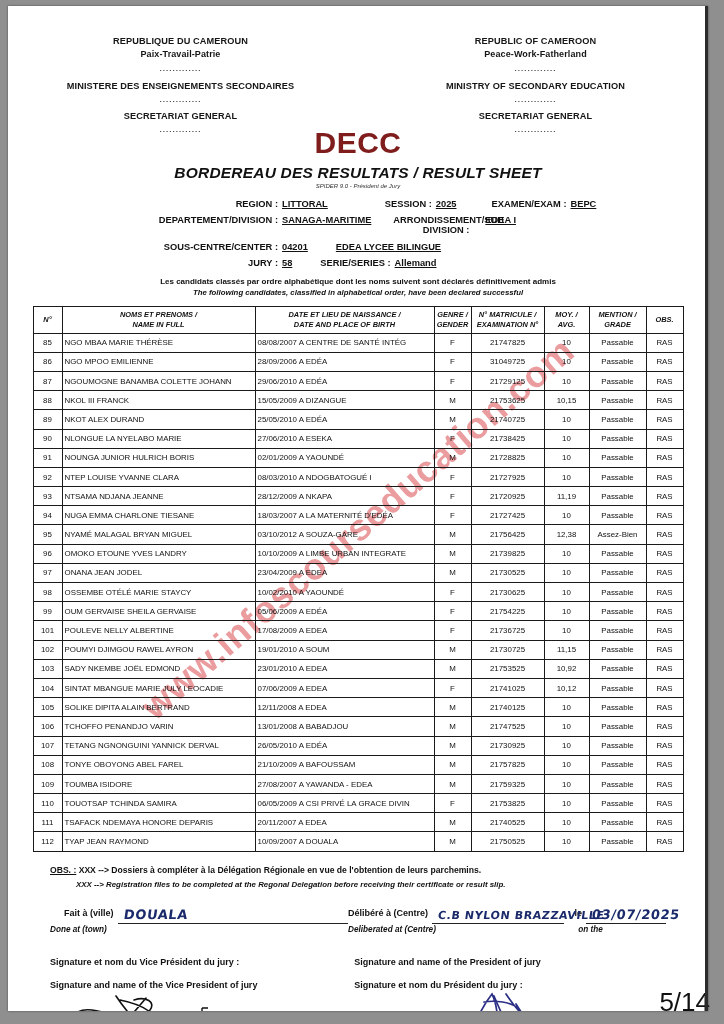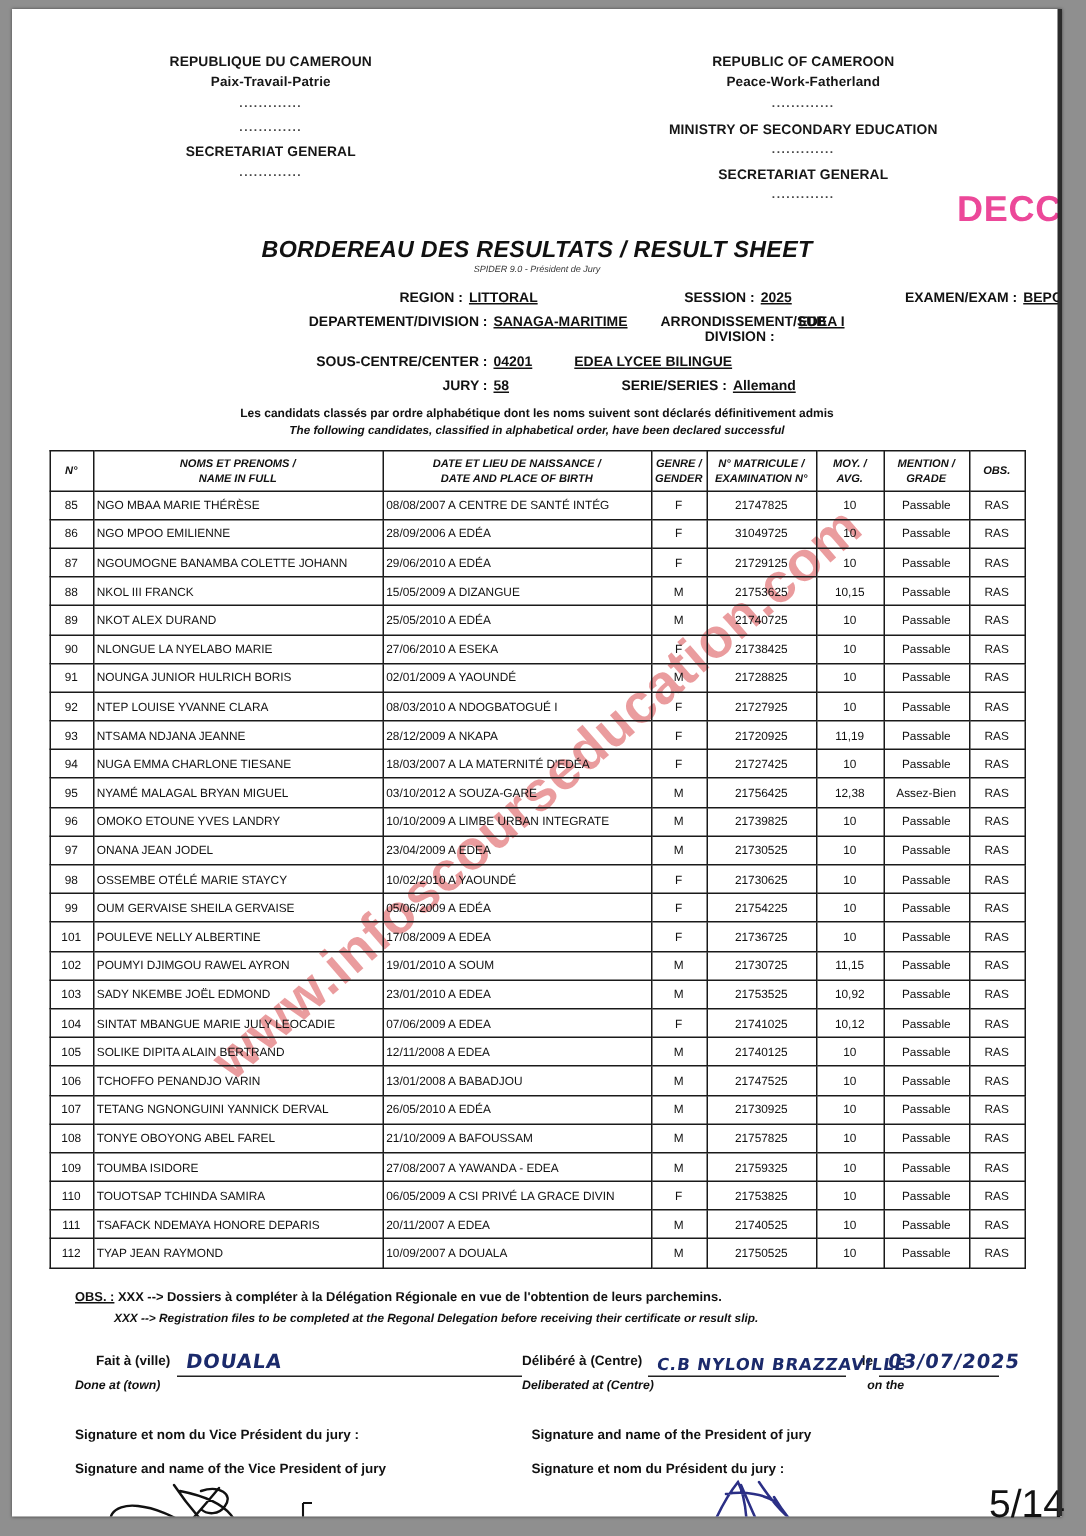--- a/index.html
+++ b/index.html
@@ -13,28 +13,28 @@
       color:rgba(206,20,24,0.42);letter-spacing:0.5px;pointer-events:none;z-index:5;}
 
   .layer{position:relative;z-index:10;}
 
   
   .hdr{display:flex;justify-content:space-between;padding:28px 40px 0 40px;}
   .hcol{width:265px;text-align:center;font-size:9.2px;font-weight:bold;color:#161616;line-height:1.55;letter-spacing:.1px;}
   .hcol .l2{font-size:9px;}
   .dots{font-size:8px;letter-spacing:1px;color:#444;margin:1px 0 3px;}
 
-  .decc{text-align:right;font-size:24px;font-weight:bold;letter-spacing:.5px;color:#ec4899;margin-top:-14px;}
+  .decc{text-align:center;font-size:30px;font-weight:bold;letter-spacing:.5px;color:#7f1d1d;margin-top:-14px;}
   .bord{text-align:center;font-size:15.5px;font-weight:bold;font-style:italic;color:#111;margin-top:4px;letter-spacing:.2px;}
   .spider{text-align:center;font-size:6px;font-style:italic;color:#333;margin-top:1px;}
 
   
   .meta{margin-top:10px;font-size:9.3px;font-weight:bold;color:#111;}
   .mrow{display:flex;align-items:baseline;margin-bottom:6.5px;}
-  .mlab{text-align:right;padding-left:47px;}
+  .mlab{text-align:right;}
   .mval{text-decoration:underline;margin-left:4px;font-weight:bold;}
 
   .notice{text-align:center;font-size:8px;color:#111;font-weight:bold;margin-top:9px;}
   .notice .en{font-style:italic;font-size:7.8px;margin-top:2px;}
 
   
   table.rs{border-collapse:collapse;margin:9px auto 0;width:626px;table-layout:fixed;}
   table.rs th,table.rs td{border:1px solid #1a1a1a;color:#111;}
   table.rs thead th{font-size:7.4px;font-style:italic;font-weight:bold;text-align:center;padding:3px 1px;line-height:1.3;}
   table.rs tbody td{font-size:7.9px;padding:1.5px 2px;height:15.2px;}
@@ -80,20 +80,21 @@
 
       <div class="wm">www.infoscourseducation.com</div>
 
       <div class="layer">
 
         <div class="hdr">
           <div class="hcol left">
             <div>REPUBLIQUE DU CAMEROUN</div>
             <div class="l2">Paix-Travail-Patrie</div>
             <div class="dots">.............</div>
+            <div>MINISTERE DES ENSEIGNEMENTS SECONDAIRES</div>
             <div class="dots">.............</div>
             <div>SECRETARIAT GENERAL</div>
             <div class="dots">.............</div>
           </div>
           <div class="hcol right">
             <div>REPUBLIC OF CAMEROON</div>
             <div class="l2">Peace-Work-Fatherland</div>
             <div class="dots">.............</div>
             <div>MINISTRY OF SECONDARY EDUCATION</div>
             <div class="dots">.............</div>

